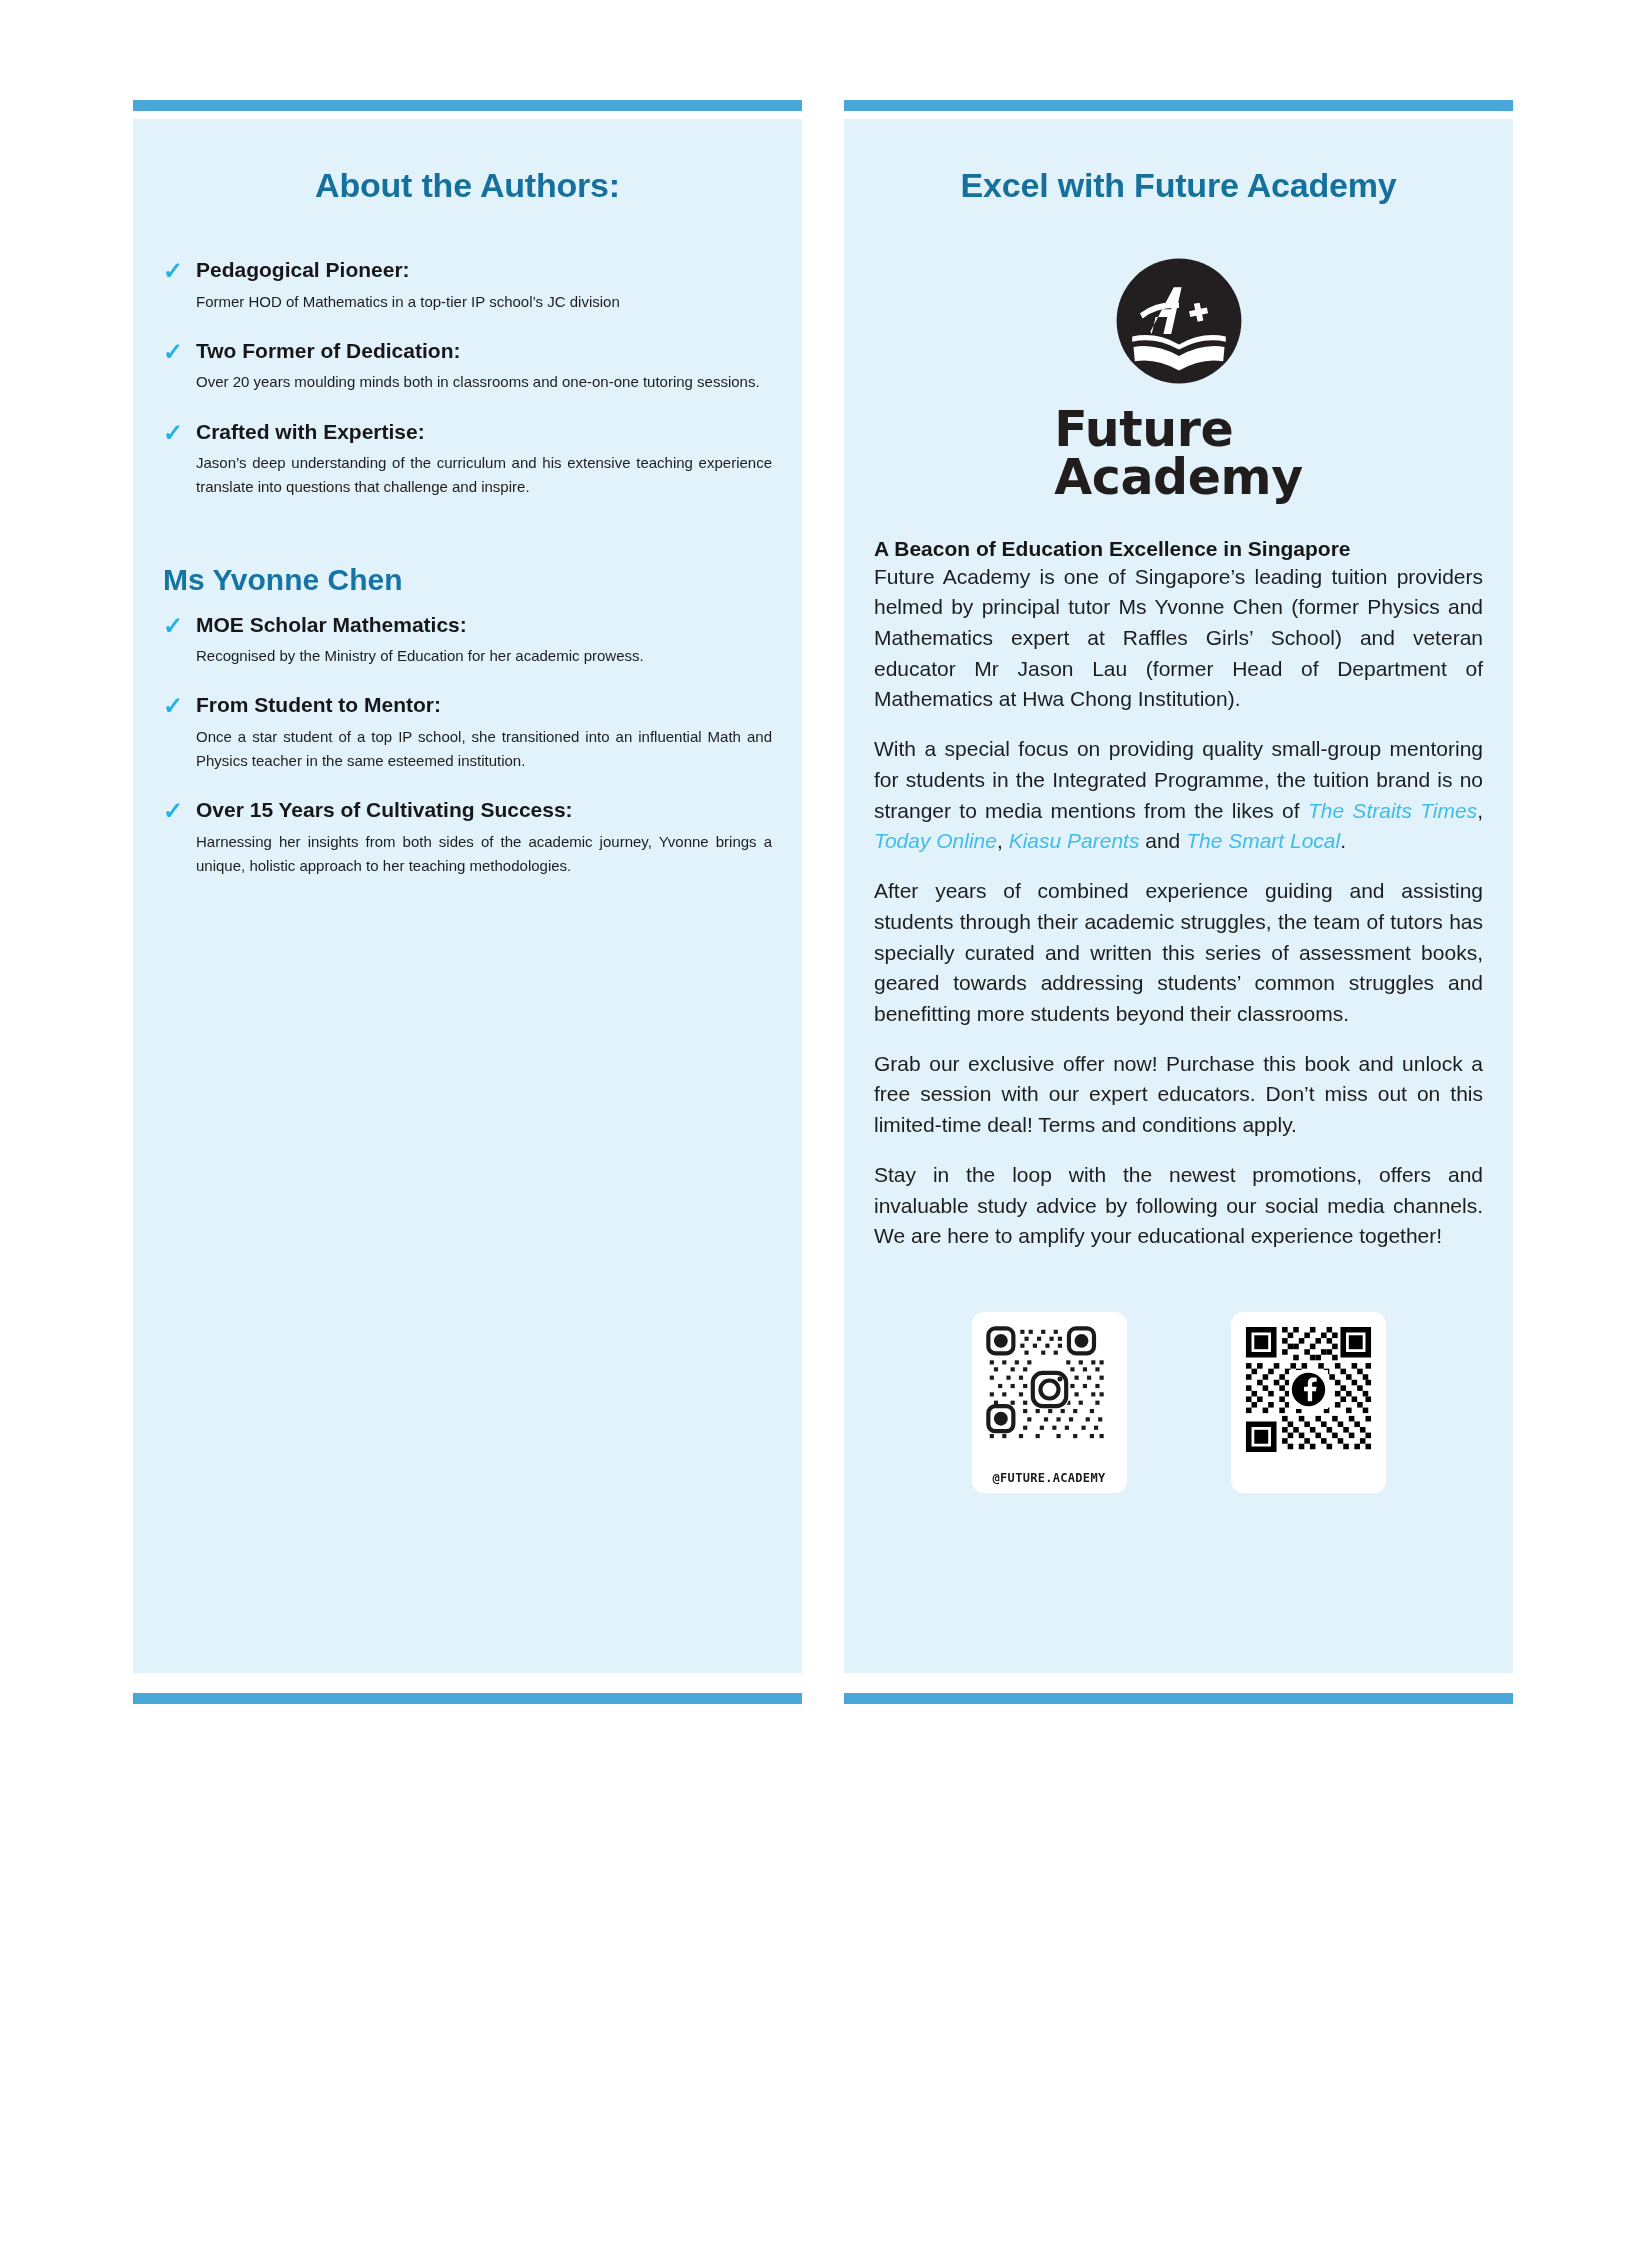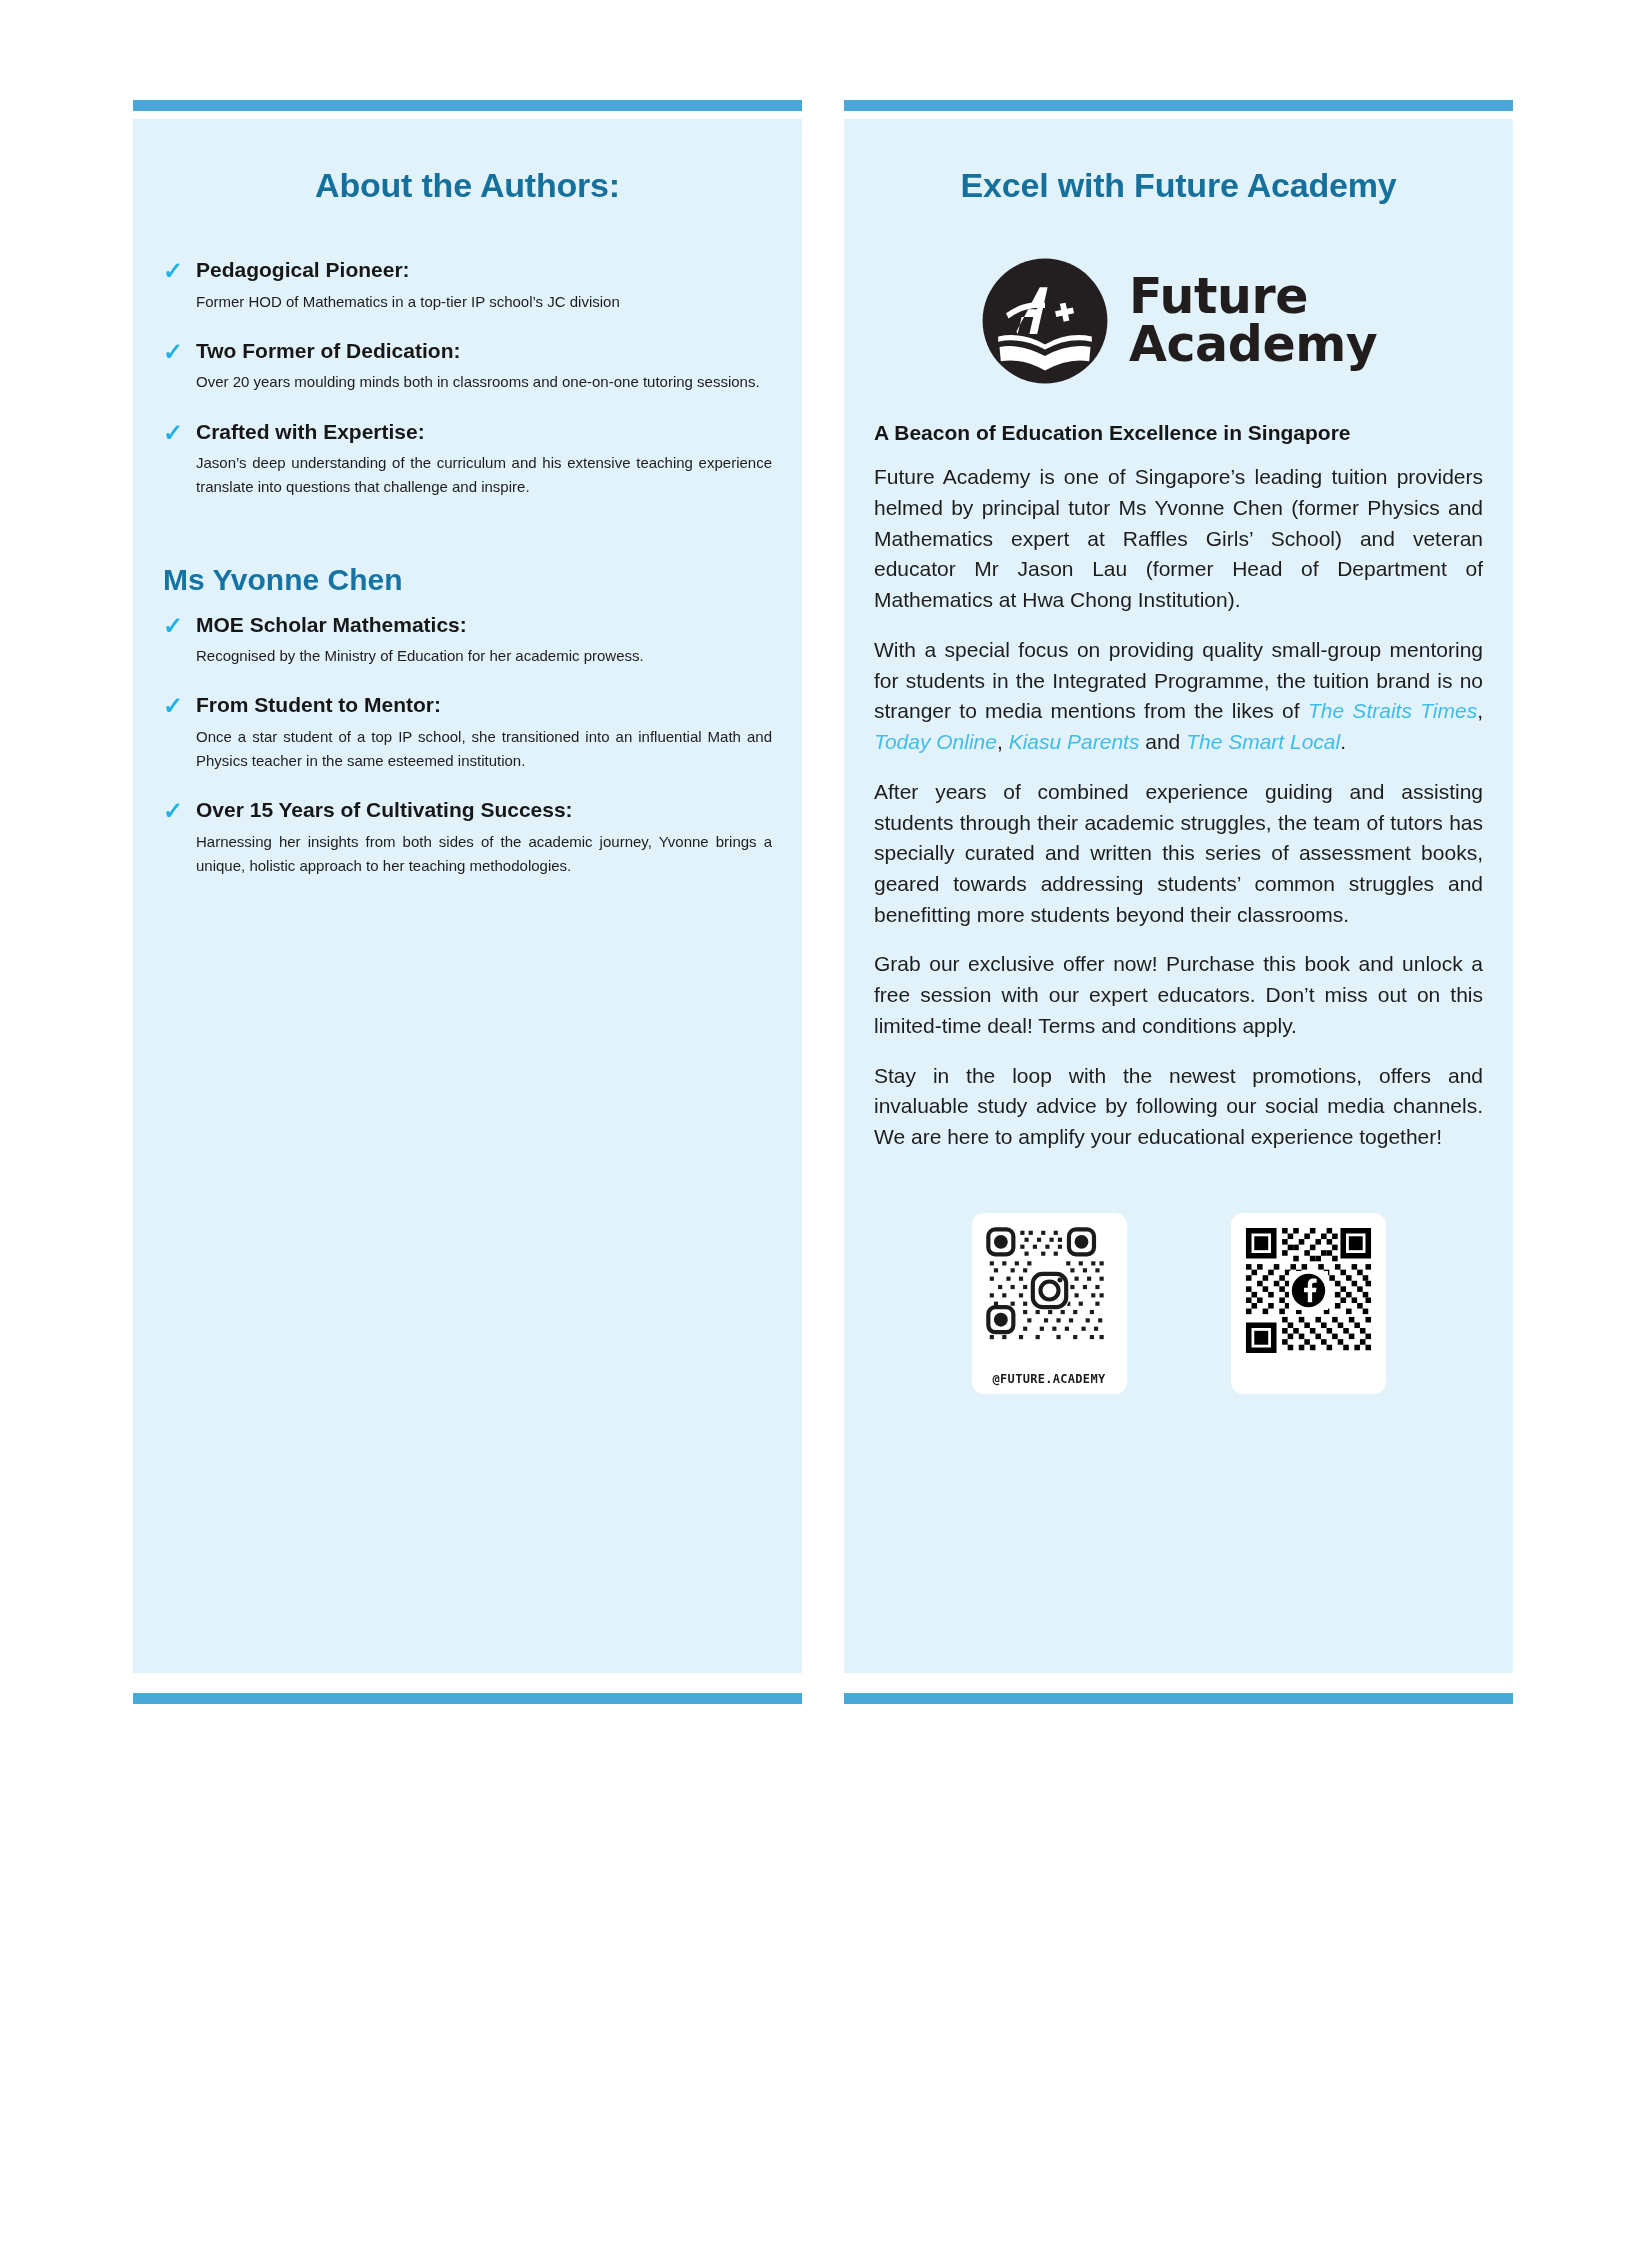--- a/index.html
+++ b/index.html
@@ -102,40 +102,41 @@
   }
 
   
   .logo-row {
     display: flex;
     align-items: center;
     justify-content: center;
     gap: 19.3px;
     margin-top: 10.5px;
     margin-bottom: 35px;
+    flex-direction: column;
   }
   .logo-badge {
     width: 130px;
     height: 130px;
     flex: 0 0 130px;
   }
   .logo-word {
     font-family: "DejaVu Sans", sans-serif;
     color: #211d1d;
     font-size: 49px;
     font-weight: bold;
     line-height: 0.98;
     letter-spacing: -0.4px;
   }
 
   .subhead {
     font-size: 21px;
     font-weight: bold;
     color: #161616;
-    margin-bottom: 17px;
+    margin-bottom: 1px;
   }
 
   .para {
     font-size: 21px;
     color: #1d1d1d;
     line-height: 1.46;
     text-align: justify;
     text-justify: inter-word;
     margin-bottom: 19.3px;
   }

